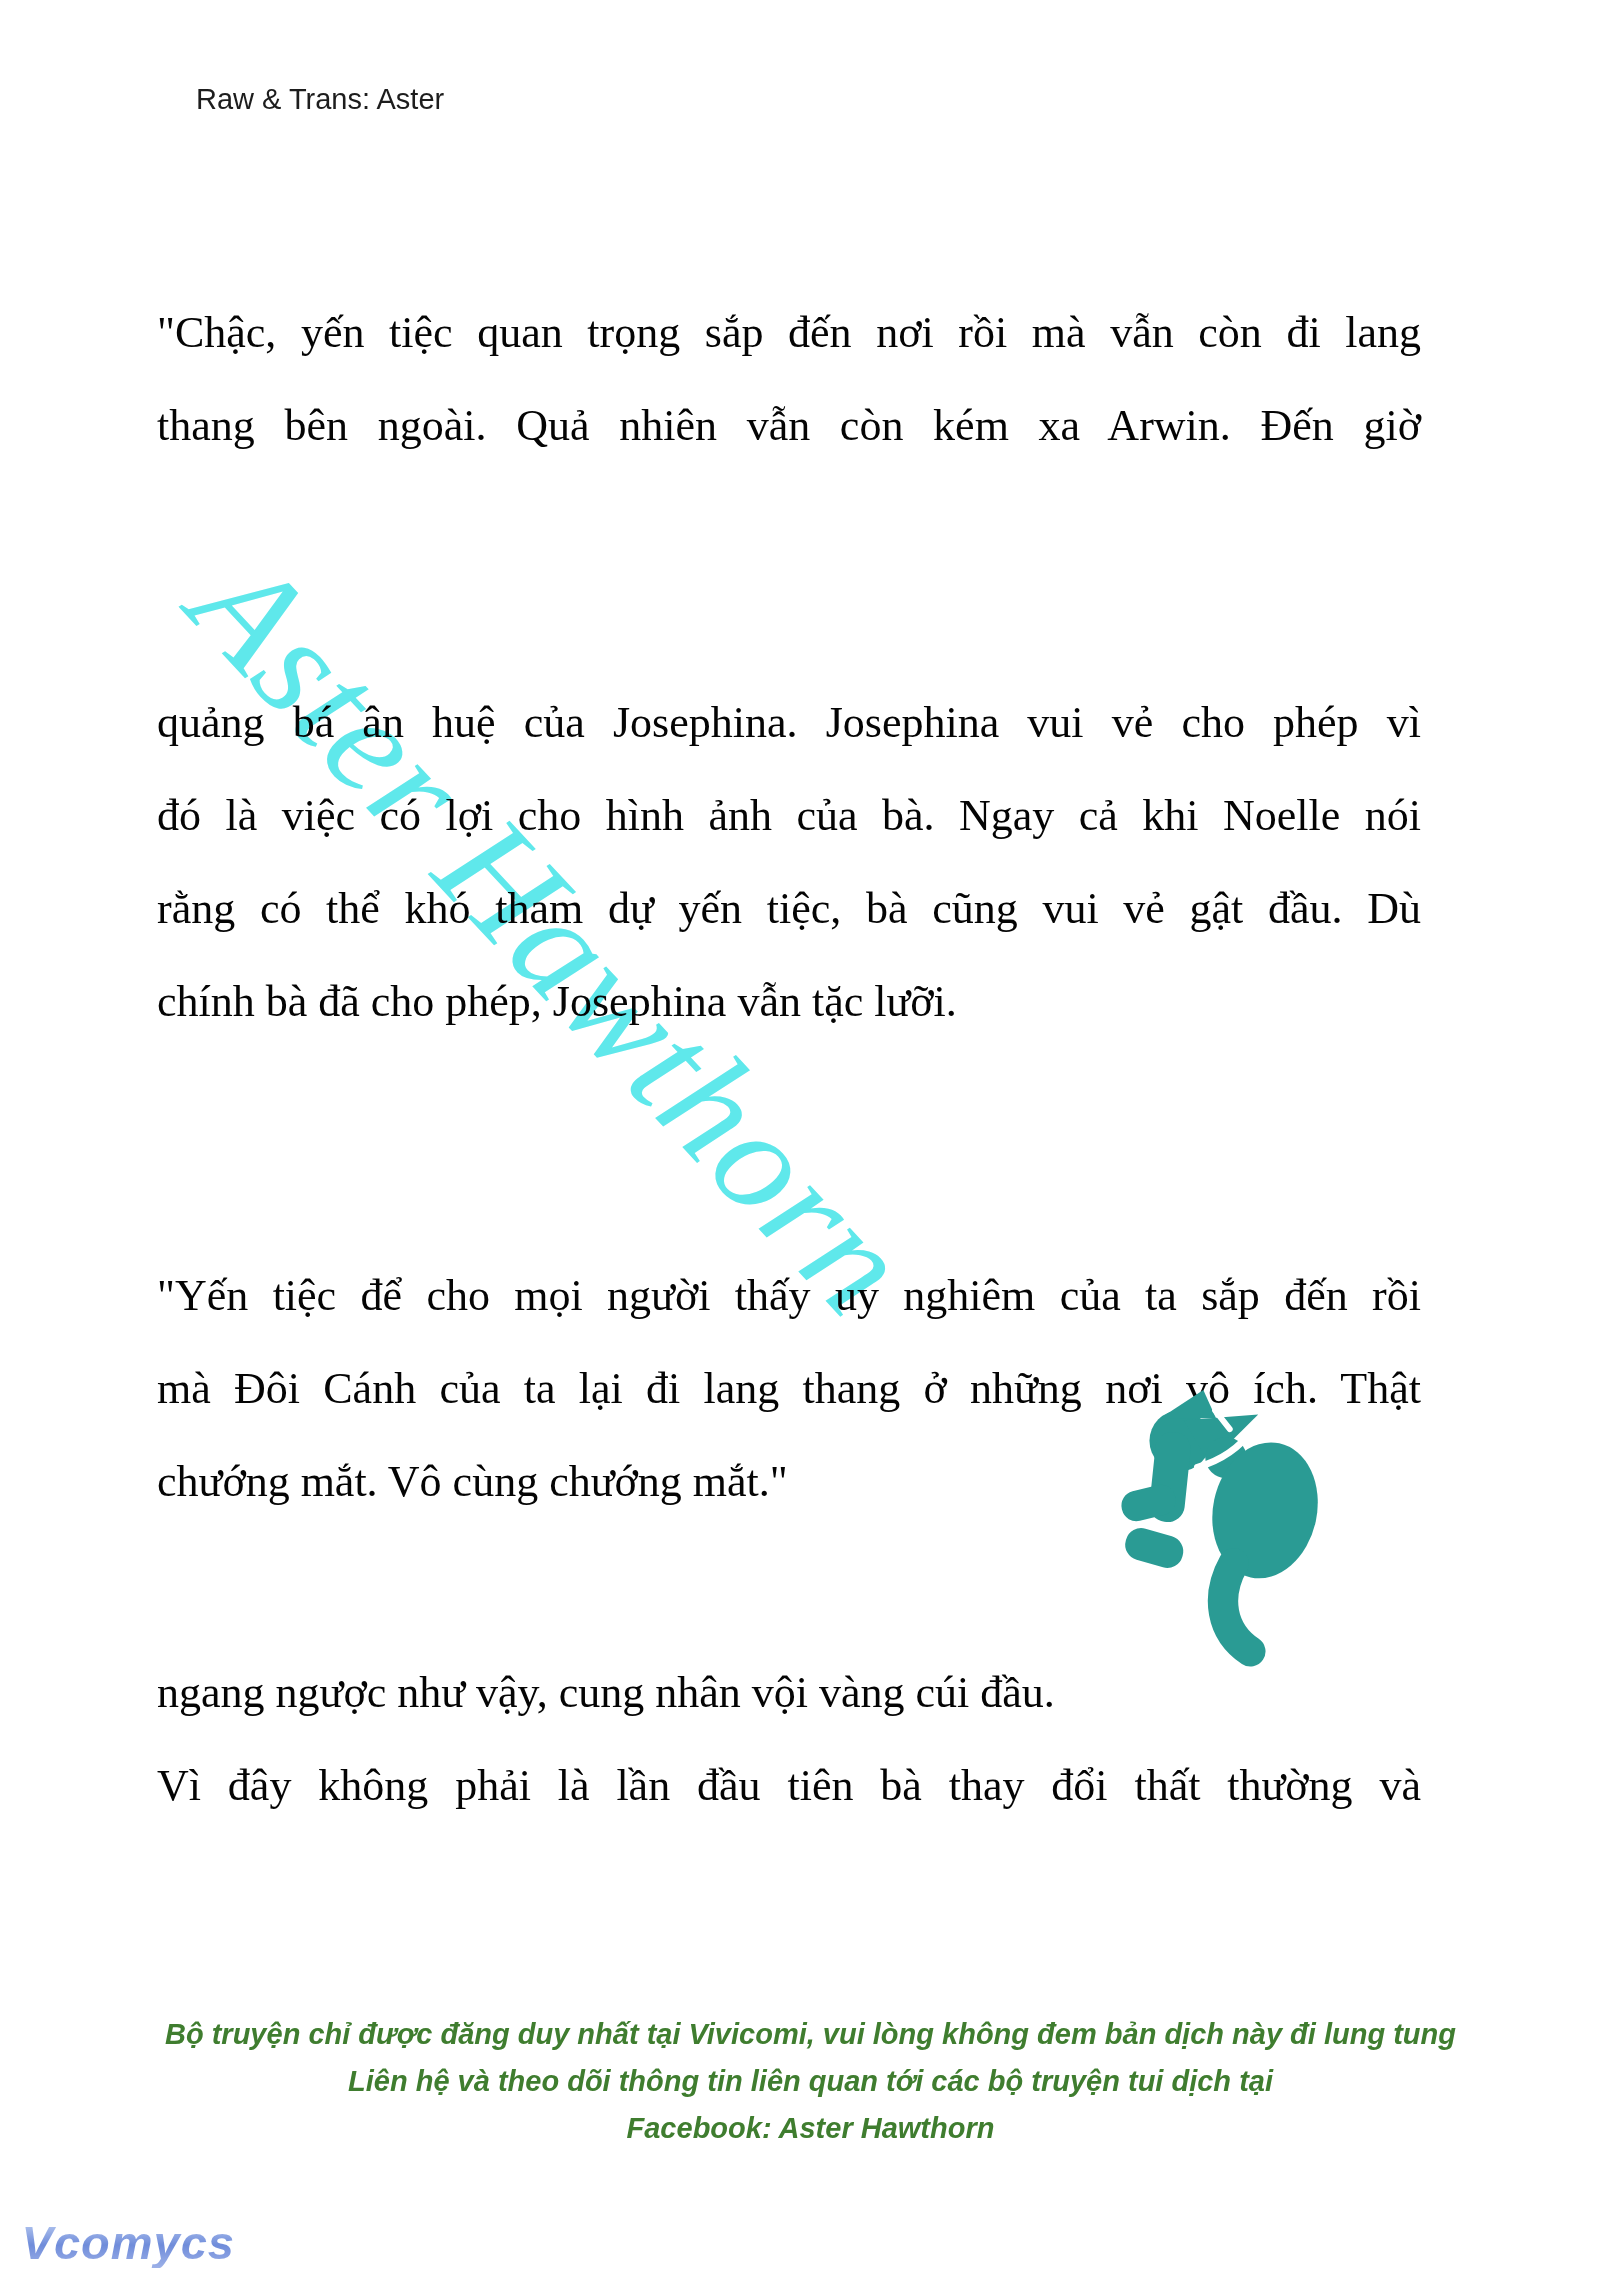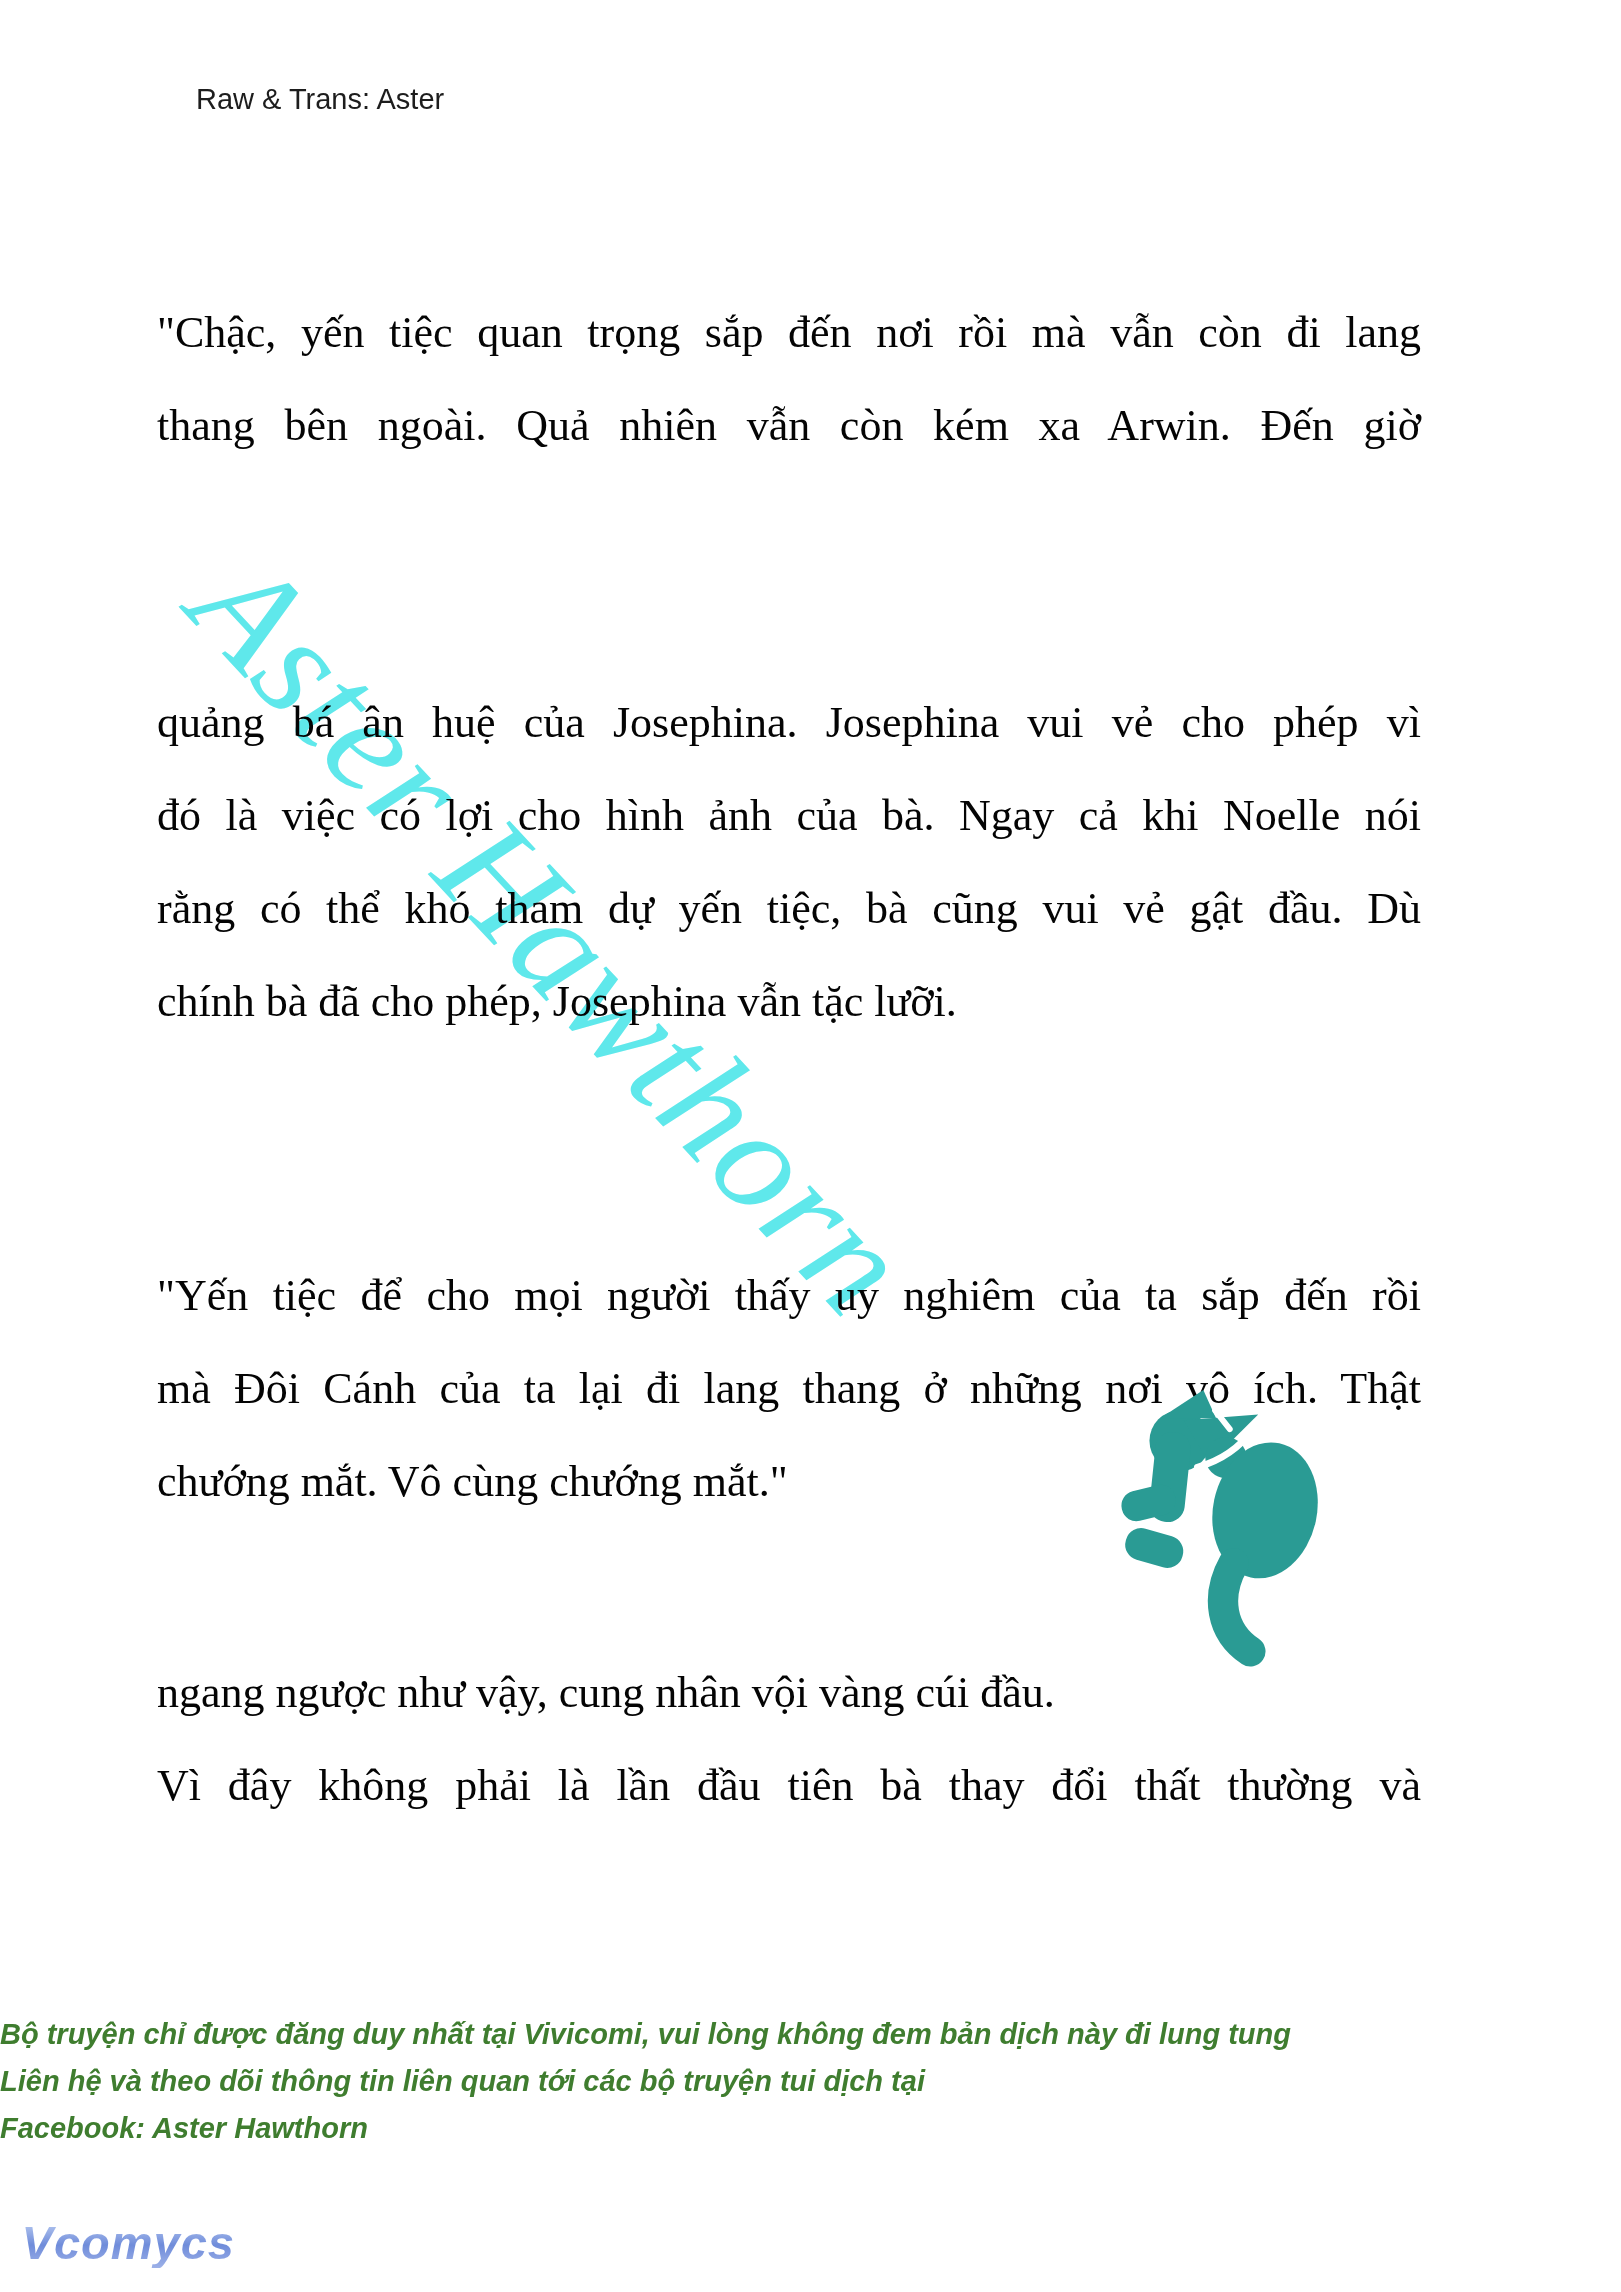--- a/index.html
+++ b/index.html
@@ -39,20 +39,21 @@
     text-align:justify;text-align-last:justify;
     white-space:normal;
   }
   .line.last{text-align:left;text-align-last:left;}
   .cat{
     position:absolute;left:1111px;top:1385px;
     width:216px;height:286px;z-index:3;
   }
   .footer{
     position:absolute;left:0;top:2011px;width:1621px;
+    text-align:center;
     font:italic 700 29px/47px "Liberation Sans",sans-serif;
     color:#3F7D2F;
     z-index:2;
   }
   .logo{
     position:absolute;left:21.6px;top:2217px;
     font:italic 700 47px/51px "Liberation Sans",sans-serif;
     letter-spacing:1px;
     color:#7B97DE;
     z-index:2;

